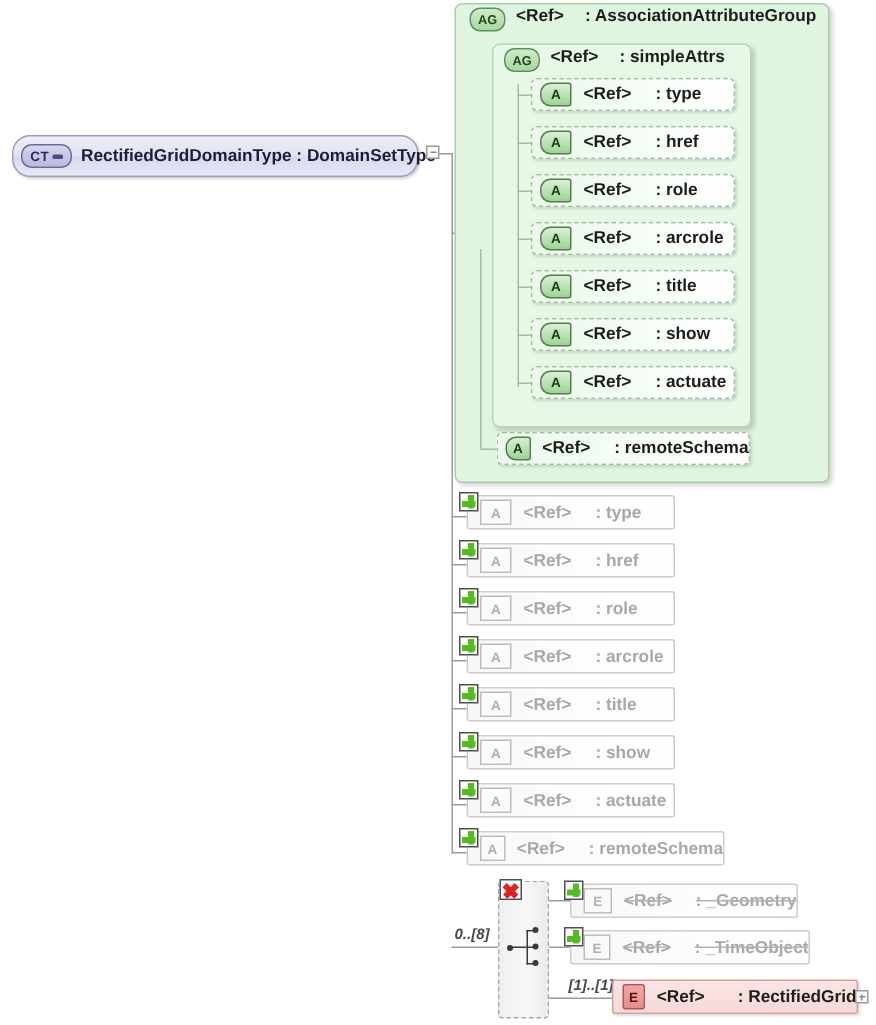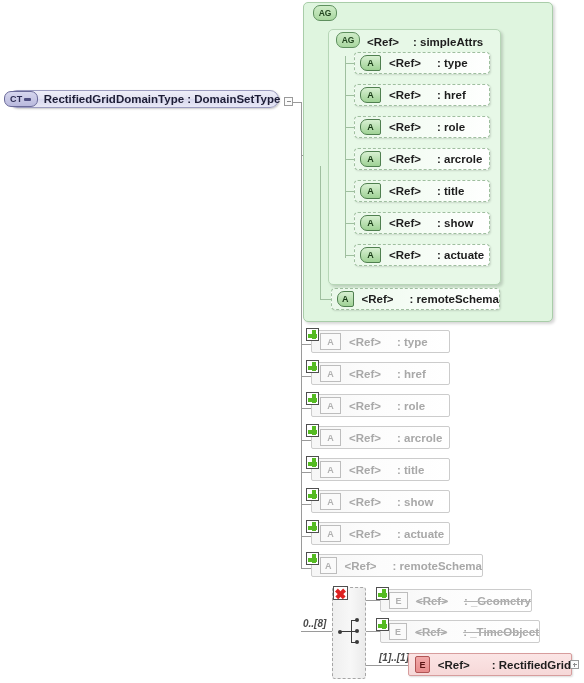--- a/index.html
+++ b/index.html
@@ -99,21 +99,21 @@
     border-radius: 5px 5px 5px 5px;
     box-shadow: 2px 2px 3px rgba(0,0,0,0.16);
   }
   .ag-box.inner {
     background: #e7f8e7;
     border-color: #b6d6b6;
   }
   .ag-head {
     position: absolute;
     display: flex;
-    align-items: flex-end;
+    align-items: flex-start;
     gap: 7px;
     white-space: nowrap;
   }
   .ag-badge {
     display: inline-flex;
     align-items: center;
     justify-content: center;
     width: 22px;
     height: 14px;
     border: 1px solid #5e8f5e;
@@ -286,20 +286,21 @@
 
   <div class="line-h abs" style="left:287px; top:102px; width:15px;"></div>
   <div class="line-v abs" style="left:301px; top:102px; height:467px;"></div>
   <div class="line-h abs" style="left:301px; top:155px; width:21px;"></div>
   <div class="line-v abs" style="left:321px; top:155px; height:11px;"></div>
 
   <div class="ag-box" style="left:303px; top:2px; width:250px; height:320px;"></div>
 
   <div class="ag-head" style="left:313px; top:5px;">
     <span class="ag-badge">AG</span>
+    <span class="ag-title"><span class="ref">&lt;Ref&gt;</span><span>: AssociationAttributeGroup</span></span>
   </div>
 
   <div class="ag-box inner" style="left:328px; top:29px; width:173px; height:256px;"></div>
 
   <div class="ag-head" style="left:336px; top:32px;">
     <span class="ag-badge">AG</span>
     <span class="ag-title"><span class="ref">&lt;Ref&gt;</span><span>: simpleAttrs</span></span>
   </div>
 
   <div class="line-v abs" style="left:345px; top:56px; height:202px; background:#9fbf9f;"></div>
@@ -346,21 +347,21 @@
   </div>
   <div class="line-h abs" style="left:345px; top:255px; width:10px; background:#9fbf9f;"></div>
 
   <div class="line-v abs" style="left:320px; top:166px; height:133px; background:#9fbf9f;"></div>
   <div class="line-h abs" style="left:320px; top:299px; width:12px; background:#9fbf9f;"></div>
   <div class="attr-row" style="left:331px; top:288px; width:169px; height:22px;">
     <span class="a-badge">A</span>
     <span class="row-txt"><span class="ref">&lt;Ref&gt;</span><span>: remoteSchema</span></span>
   </div>
 
-  <div class="ct-node" style="left:8px; top:90px; width:271px; height:18px;justify-content:center;">
+  <div class="ct-node" style="left:8px; top:90px; width:271px; height:28px;">
     <span class="ct-badge">
         <span>CT</span>
         <i></i>
       </span>
     <span class="ct-label">RectifiedGridDomainType : DomainSetType</span>
   </div>
   <div class="stub minus" style="left:284px; top:97px;"></div>
 
   <div class="ghost-row" style="left:311px; top:330px; width:139px; height:23px;">
     <span class="ghost-badge">A</span>

